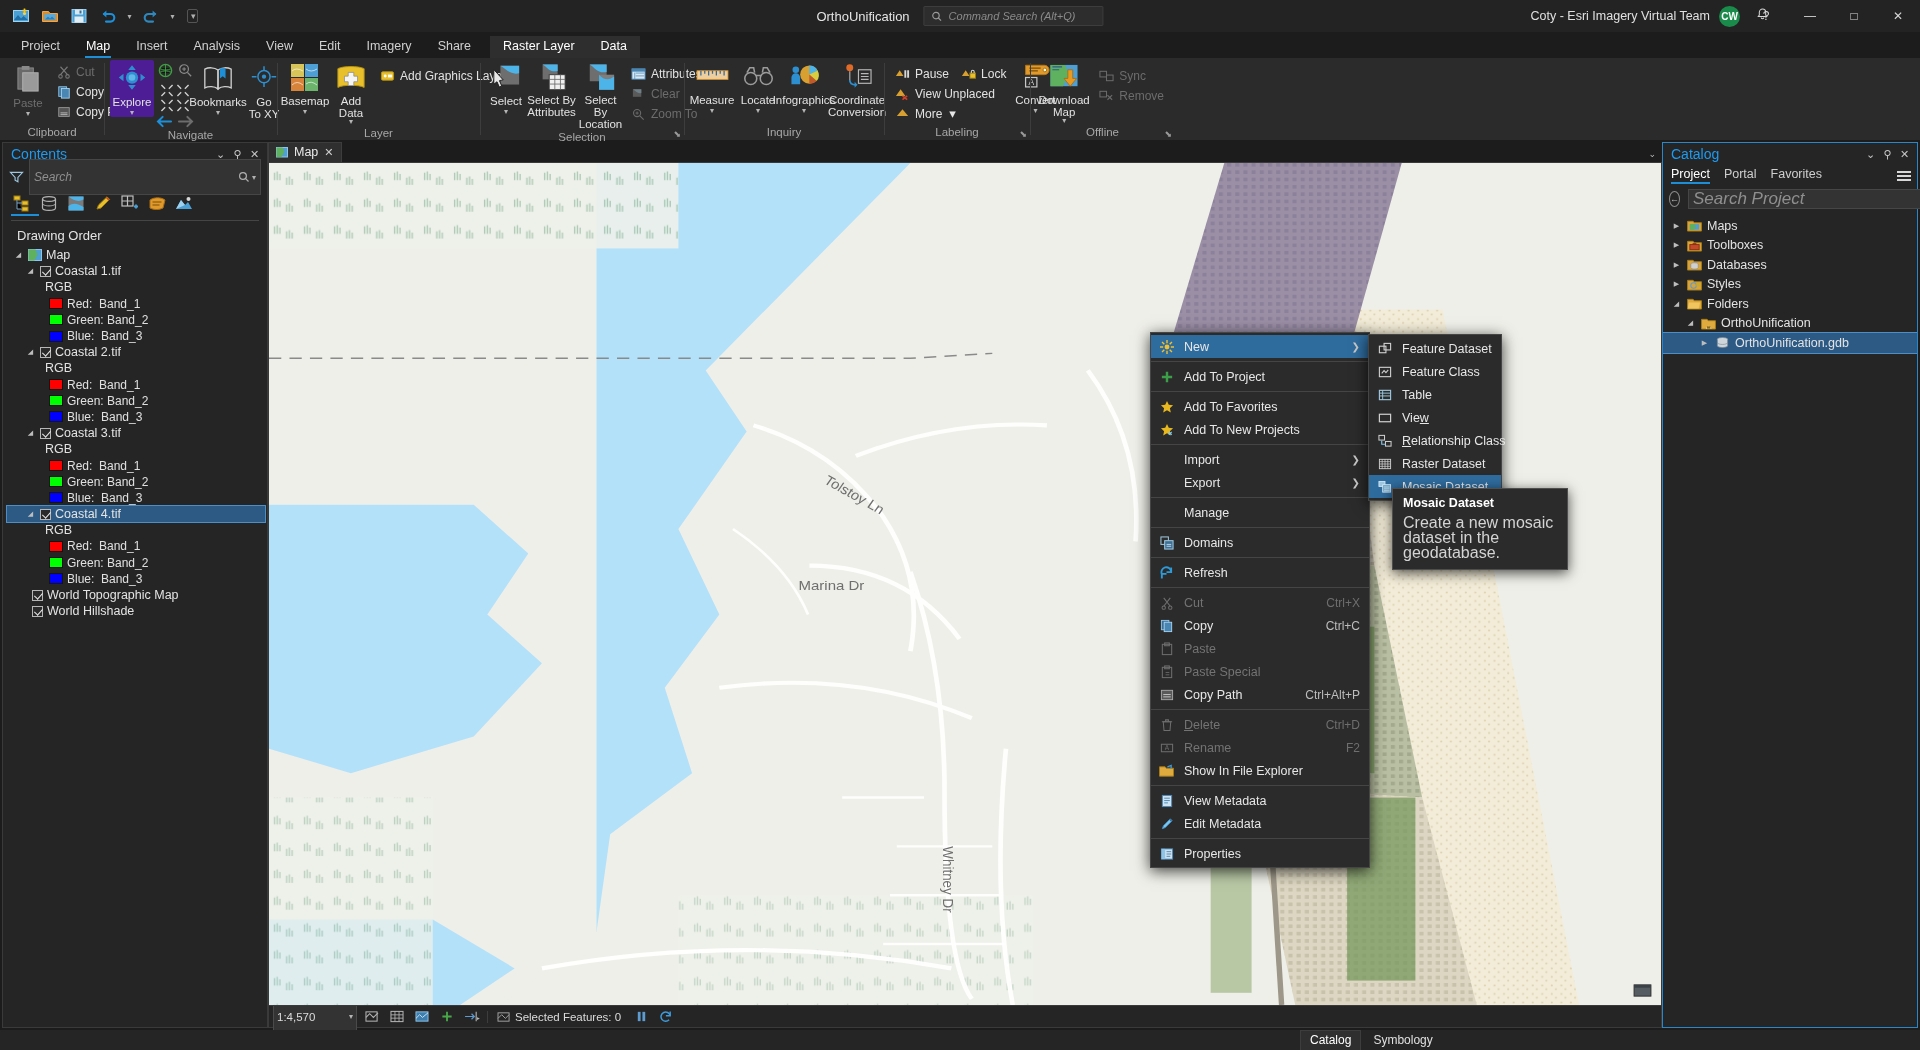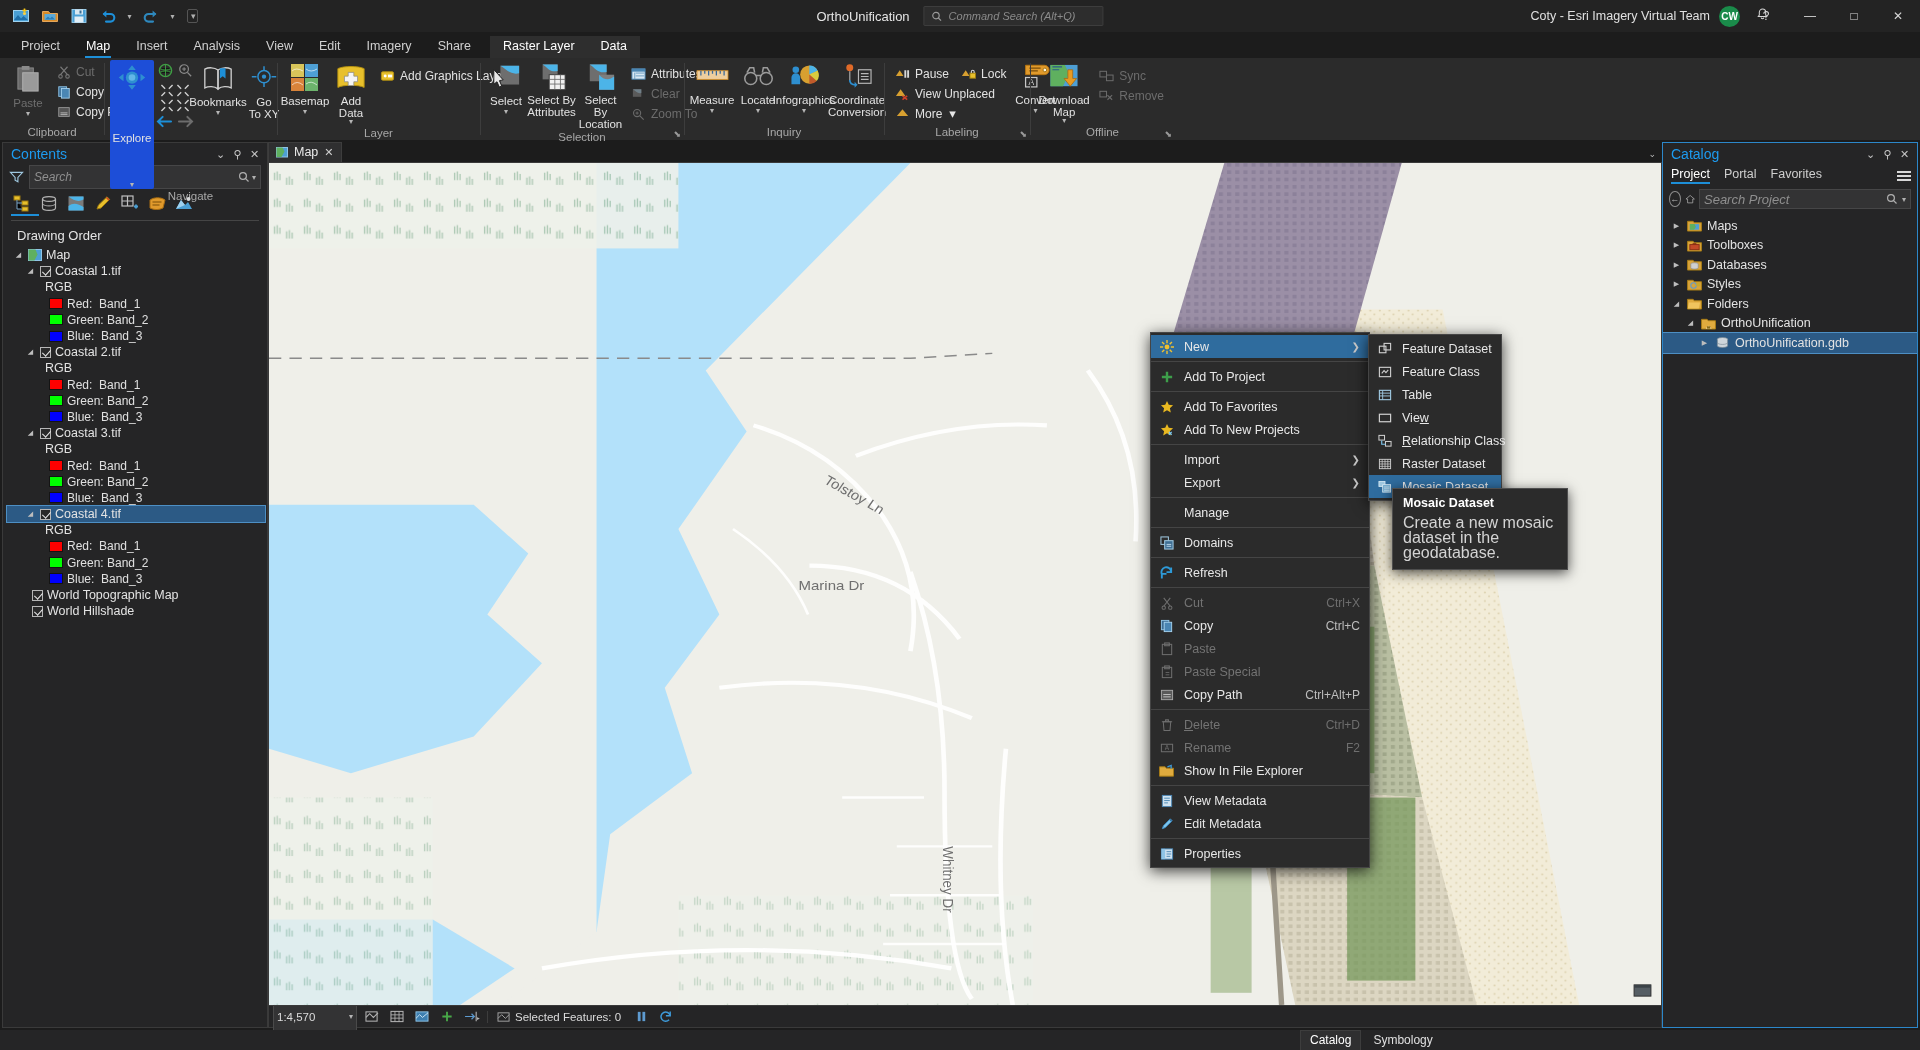--- a/index.html
+++ b/index.html
@@ -39,21 +39,21 @@
   .tab.ctx { background:#2e2e2e; color:#ffffff; }
   .tabgroup-ctx { display:flex; align-items:flex-end; background:#c2410c; margin-left:6px; border-radius:2px 2px 0 0;}
 
   
   .ribbon { height:82px; background:#2b2b2b; display:flex; flex:0 0 82px; align-items:stretch; }
   .rgroup { display:flex; flex-direction:column; position:relative; padding:2px 6px 0; }
   .rgroup + .rgroup::before { content:""; position:absolute; left:0; top:5px; bottom:5px; width:1px; background:#3d3d3d; }
   .rrow { display:flex; align-items:flex-start; flex:1; gap:2px; }
   .btn-lg { display:flex; flex-direction:column; align-items:center; justify-content:flex-start;
             min-width:44px; padding:3px 5px 0; border-radius:2px; cursor:default; }
-  .btn-lg.sel { background:#1d4ed8;gap:36px; }
+  .btn-lg.sel { background:#4c1d95; }
   .btn-lg .lbl { font-size:11.5px; color:#e2e2e2; text-align:center; line-height:12px; margin-top:2px; }
   .btn-lg .lbl.dis { color:#6e6e6e; }
   .btn-lg .dd { font-size:8px; color:#b5b5b5; line-height:8px; margin-top:1px;}
   .btn-sm { display:flex; align-items:center; gap:5px; padding:1px 5px; border-radius:2px; height:19px; }
   .btn-sm .lbl { font-size:12px; color:#e2e2e2; white-space:nowrap; }
   .btn-sm .lbl.dis { color:#6c6c6c; }
   .stack { display:flex; flex-direction:column; gap:1px; padding-top:2px; }
   .glabel { text-align:center; font-size:11.5px; color:#a8a8a8; height:15px; line-height:15px; }
   .dlg-launch { position:absolute; right:3px; bottom:1px; font-size:9px; color:#9a9a9a; }
   .navgrid2 { display:grid; grid-template-columns:repeat(2,14px); gap:2px; }
@@ -61,21 +61,21 @@
   
   .main { flex:1; display:flex; background:#1c1c1c; overflow:hidden; }
 
   
   .pane { background:#252526; display:flex; flex-direction:column; }
   .contents { width:266px; flex:0 0 266px; border:1px solid #3a3a3a; margin:2px 0 2px 2px;}
   .pane-head { height:22px; display:flex; align-items:center; padding:0 4px 0 8px; flex:0 0 22px;}
   .pane-title { font-size:14px; color:#1d9bf0; flex:1; }
   .pane-ctl { width:17px; text-align:center; color:#c5c5c5; font-size:11px; }
   .srchrow { display:flex; align-items:center; gap:5px; padding:0 6px 0 6px; height:24px; }
-  .srchbox { flex:1; height:24px; background:#333334; border:1px solid #464647; display:flex; align-items:center; padding:0 4px; }
+  .srchbox { flex:1; height:36px; background:#333334; border:1px solid #464647; display:flex; align-items:center; padding:0 4px; }
   .srchbox input { flex:1; background:transparent; border:0; outline:none; color:#d8d8d8;
                    font-size:12px; font-family:"Liberation Sans",sans-serif; font-style:italic; }
   .srchbox input::placeholder { color:#8f8f8f; font-style:italic; }
   .toolstrip { display:flex; align-items:center; gap:5px; padding:4px 8px 0; position:relative; }
   .tbi { width:22px; height:21px; display:flex; align-items:center; justify-content:center; border-radius:2px;}
   .tb-underline { position:absolute; left:8px; bottom:-2px; width:28px; height:2px; background:#1d8fd8;}
   .strip-rule { height:1px; background:#454545; margin:6px 8px 0; }
   .sect-title { font-size:13px; color:#e4e4e4; padding:7px 0 4px 14px; }
   .tree { flex:1; overflow:hidden; padding-left:4px; }
   .trow { display:flex; align-items:center; height:16.2px; padding-left:4px; gap:4px; white-space:nowrap;}
@@ -110,21 +110,21 @@
   .cattabs { display:flex; align-items:center; padding:0 6px 0 8px; height:21px; gap:14px; position:relative;}
   .cattab { font-size:12.5px; color:#cfcfcf; position:relative; padding-bottom:3px; }
   .cattab.active { color:#ffffff; }
   .cattab.active::after { content:""; position:absolute; left:0; right:0; bottom:0; height:2px; background:#1d8fd8; }
   .hamb { margin-left:auto; display:flex; flex-direction:column; gap:2px; }
   .hamb i { display:block; width:14px; height:2px; background:#d8d8d8; }
   .catsearch { display:flex; align-items:center; gap:4px; padding:3px 6px; }
   .circ-back { width:16px; height:16px; border:1px solid #8d8d8d; border-radius:50%; display:flex;
                align-items:center; justify-content:center; font-size:9px; color:#b9b9b9;}
   .cbox { flex:1; height:20px; background:#333334; border:1px solid #464647; display:flex; align-items:center; gap:4px; padding:0 4px;}
-  .cbox input { flex:1; background:transparent; border:0; outline:none; color:#d8d8d8; font-size:13px; font-style:italic;
+  .cbox input { flex:1; background:transparent; border:0; outline:none; color:#d8d8d8; font-size:17px; font-style:italic;
                 font-family:"Liberation Sans",sans-serif;}
   .cbox input::placeholder { color:#8f8f8f; }
   .cattree { flex:1; padding-top:4px; overflow:hidden; }
   .crow { display:flex; align-items:center; height:19.5px; gap:5px; padding-left:8px; white-space:nowrap; }
   .crow.sel { background:#2c5a85; outline:1px solid #4d8fc4; }
   .crow .tw { font-size:7px; }
   .clbl { font-size:12.5px; color:#e3e3e3; }
 
   
   .ctxmenu { position:absolute; background:#2b2b2b; border:1px solid #454545; box-shadow:0 3px 14px rgba(0,0,0,.75);

